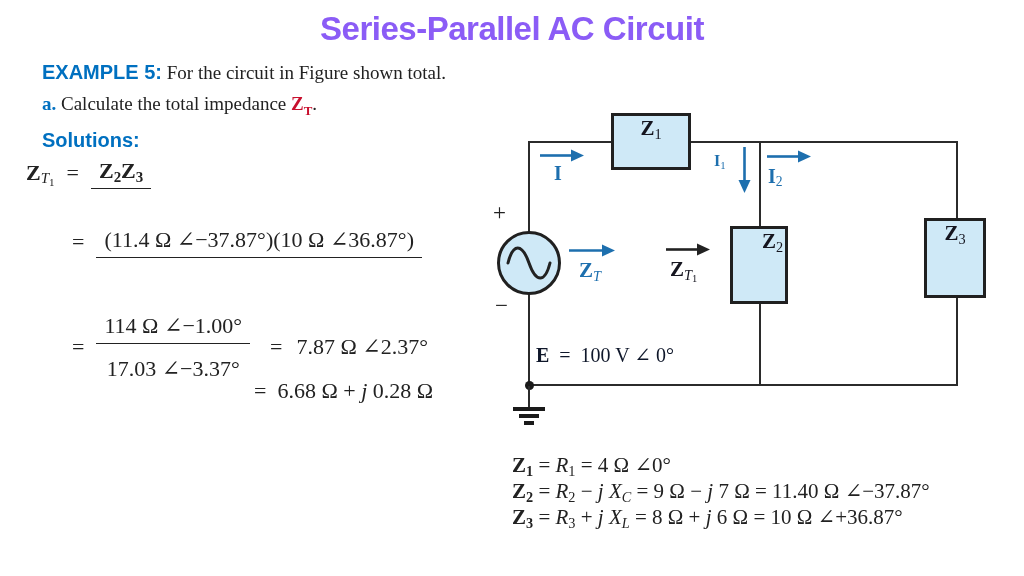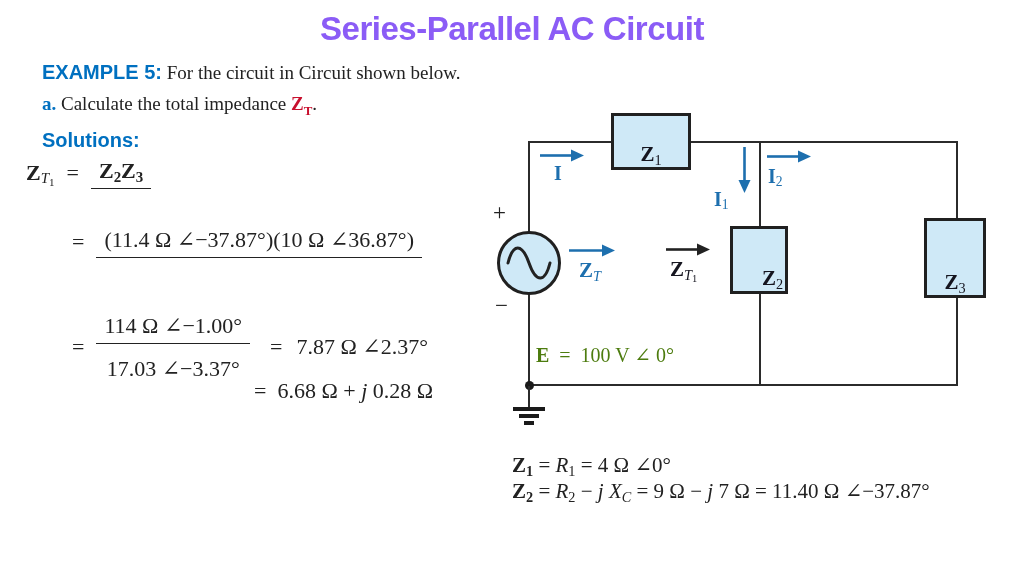--- a/index.html
+++ b/index.html
@@ -40,41 +40,41 @@
   .eq1 { left:26px; top:157px; }
   .eq2 { left:60px; top:226px; }
   .eq3 { left:60px; top:312px; }
   .eq4 { left:254px; top:378px; font-size:22px; }
   .defs { position:absolute; left:512px; top:452px; font-size:21px; line-height:26px; }
   
   .circuit { position:absolute; left:480px; top:105px; width:544px; height:345px; }
   .wire { position:absolute; background:#2b2b2b; }
   .zbox {
     position:absolute; background:#cfe9f7; border:3.5px solid #202020; box-sizing:border-box;
-    display:flex; align-items:flex-end; justify-content:center;
+    display:flex; align-items:flex-start; justify-content:center;
     font-size:21px; color:#15151f;
   }
   .source {
     position:absolute; left:17px; top:126px; width:64px; height:64px;
     border-radius:50%; background:#cfe9f7; border:3px solid #202020; box-sizing:border-box;
   }
   .clabel { position:absolute; white-space:pre; }
   .cblue { color:#1d6fae; }
   .dot { position:absolute; width:9px; height:9px; border-radius:50%; background:#1a1a1a; }
   .gbar { position:absolute; background:#1a1a1a; }
   .arrow { position:absolute; }
 </style>
 </head>
 <body>
 
 <div class="slide">
 
   <div class="title">Series-Parallel AC Circuit</div>
 
-  <div class="line example-line"><span class="h-blue-sans">EXAMPLE 5:</span><span> For the circuit in Circuit shown below.</span></div>
+  <div class="line example-line"><span class="h-blue-sans">EXAMPLE 5:</span><span> For the circuit in Figure shown total.</span></div>
 
   <div class="line parta-line"><span class="h-blue-serif">a.</span><span> Calculate the total impedance </span><span class="red-sym sym"><span>Z</span><sub>T</sub></span><span>.</span></div>
 
   <div class="line solutions-line"><span class="h-blue-sans">Solutions:</span></div>
 
   <div class="eqrow eq1">
     <span class="tokens"><span class="tk-b">Z</span><span class="tk-isub">T</span><span class="tk-ss">1</span></span>
     <span class="eqsign">=</span>
     <span class="frac">
       <span class="fnum tokens"><span class="tk-b">Z</span><span class="tk-bsub">2</span><span class="tk-b">Z</span><span class="tk-bsub">3</span></span>
@@ -108,21 +108,21 @@
 
     <div class="wire" style="left:49px; top:36px; width:429px; height:2px;"></div>
     <div class="wire" style="left:49px; top:279px; width:429px; height:2px;"></div>
     <div class="wire" style="left:48px; top:36px; width:2px; height:245px;"></div>
     <div class="wire" style="left:279px; top:36px; width:2px; height:245px;"></div>
     <div class="wire" style="left:476px; top:36px; width:2px; height:245px;"></div>
 
     <div class="zbox" style="left:131px; top:8px; width:80px; height:57px;">
         <span class="tokens"><span class="tk-b">Z</span><span class="tk-sub">1</span></span>
       </div>
-    <div class="zbox" style="left:250px; top:121px; width:58px; height:68px;padding-left:27px;">
+    <div class="zbox" style="left:250px; top:121px; width:58px; height:78px;padding-left:27px;">
         <span class="tokens"><span class="tk-b">Z</span><span class="tk-sub">2</span></span>
       </div>
     <div class="zbox" style="left:444px; top:113px; width:62px; height:80px;">
         <span class="tokens"><span class="tk-b">Z</span><span class="tk-sub">3</span></span>
       </div>
 
     <div class="source">
       <svg width="58" height="58" viewBox="0 0 58 58">
         <path d="M 8 29 C 13 9, 22 9, 29 29 C 36 49, 45 49, 50 29" fill="none" stroke="#222" stroke-width="3" stroke-linecap="round"></path>
       </svg>
@@ -137,21 +137,21 @@
       <div class="gbar" style="left:39px; top:309px; width:20px; height:4px;"></div>
       <div class="gbar" style="left:44px; top:316px; width:10px; height:4px;"></div>
     </div>
 
     <svg class="arrow" style="left:60px; top:44px;" width="44" height="13" viewBox="0 0 44 13">
       <line x1="0" y1="6.5" x2="32" y2="6.5" stroke="#1d6fae" stroke-width="2.6"></line>
         <polygon points="31,0.5 44,6.5 31,12.5" fill="#1d6fae"></polygon>
     </svg>
     <div class="clabel cblue tokens" style="left:74px; top:57px; font-size:20px;"><span class="tk-b">I</span></div>
 
-    <div class="clabel cblue tokens" style="left:234px; top:47px; font-size:20px;margin-top:36px;"><span class="tk-b">I</span><span class="tk-sub">1</span></div>
+    <div class="clabel cblue tokens" style="left:234px; top:47px; font-size:16px;"><span class="tk-b">I</span><span class="tk-sub">1</span></div>
     <svg class="arrow" style="left:258px; top:42px;" width="13" height="46" viewBox="0 0 13 46">
       <line x1="6.5" y1="0" x2="6.5" y2="34" stroke="#1d6fae" stroke-width="2.6"></line>
         <polygon points="0.5,33 12.5,33 6.5,46" fill="#1d6fae"></polygon>
     </svg>
 
     <svg class="arrow" style="left:287px; top:45px;" width="44" height="13" viewBox="0 0 44 13">
       <line x1="0" y1="6.5" x2="32" y2="6.5" stroke="#1d6fae" stroke-width="2.6"></line>
         <polygon points="31,0.5 44,6.5 31,12.5" fill="#1d6fae"></polygon>
     </svg>
     <div class="clabel cblue tokens" style="left:288px; top:60px; font-size:20px;"><span class="tk-b">I</span><span class="tk-sub">2</span></div>
@@ -161,21 +161,22 @@
         <polygon points="33,0.5 46,6.5 33,12.5" fill="#1d6fae"></polygon>
     </svg>
     <div class="clabel cblue tokens" style="left:99px; top:153px; font-size:21px;"><span class="tk-b">Z</span><span class="tk-isub">T</span></div>
 
     <svg class="arrow" style="left:186px; top:138px;" width="44" height="13" viewBox="0 0 44 13">
       <line x1="0" y1="6.5" x2="32" y2="6.5" stroke="#222" stroke-width="2.6"></line>
         <polygon points="31,0.5 44,6.5 31,12.5" fill="#222"></polygon>
     </svg>
     <div class="clabel tokens" style="left:190px; top:152px; font-size:21px; color:#15151f;"><span class="tk-b">Z</span><span class="tk-isub">T</span><span class="tk-ss">1</span></div>
 
-    <div class="clabel tokens" style="left:56px; top:238px; font-size:20px; color:#4d7c0f;"><span class="tk-b">E</span><span>  =  100 V ∠ 0°</span></div>
+    <div class="clabel tokens" style="left:56px; top:238px; font-size:20px; color:#0f172a;"><span class="tk-b">E</span><span>  =  100 V ∠ 0°</span></div>
   </div>
 
   <div class="defs">
     <div class="tokens"><span class="tk-b">Z</span><span class="tk-bsub">1</span><span> = </span><span class="tk-i">R</span><span class="tk-sub">1</span><span> = 4 Ω ∠0°</span></div>
     <div class="tokens"><span class="tk-b">Z</span><span class="tk-bsub">2</span><span> = </span><span class="tk-i">R</span><span class="tk-sub">2</span><span> − </span><span class="tk-i">j</span><span> </span><span class="tk-i">X</span><span class="tk-isub">C</span><span> = 9 Ω − </span><span class="tk-i">j</span><span> 7 Ω = 11.40 Ω ∠−37.87°</span></div>
+    <div class="tokens"><span class="tk-b">Z</span><span class="tk-bsub">3</span><span> = </span><span class="tk-i">R</span><span class="tk-sub">3</span><span> + </span><span class="tk-i">j</span><span> </span><span class="tk-i">X</span><span class="tk-isub">L</span><span> = 8 Ω + </span><span class="tk-i">j</span><span> 6 Ω = 10 Ω ∠+36.87°</span></div>
   </div>
 
 </div>
 
 </body></html>

